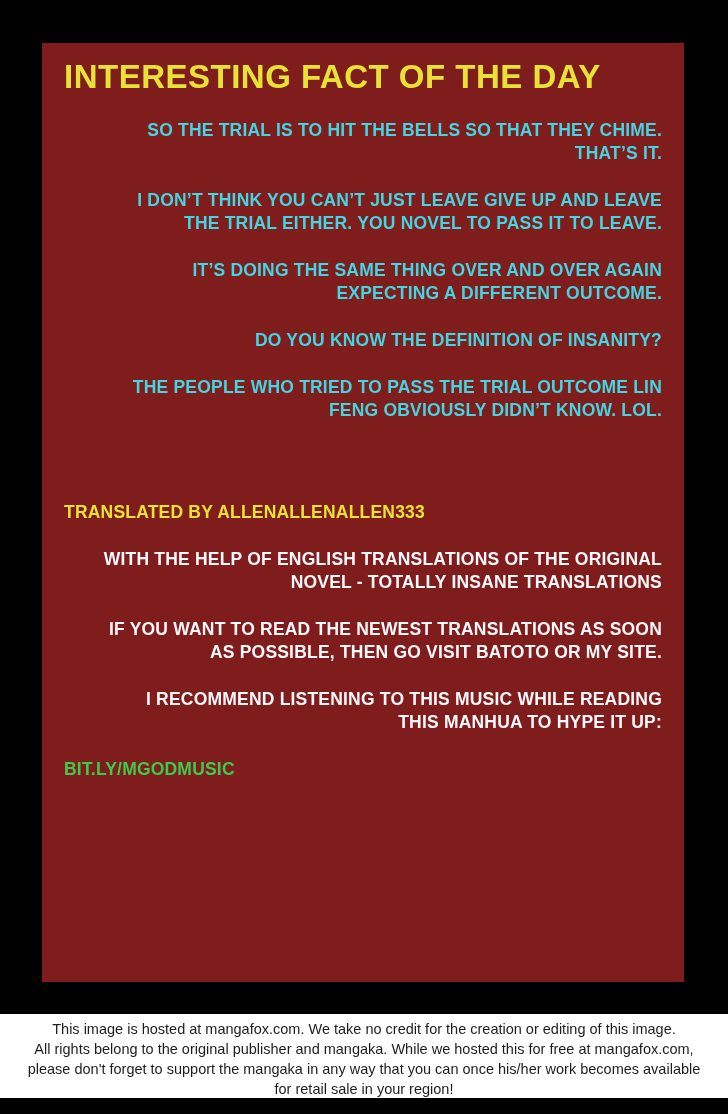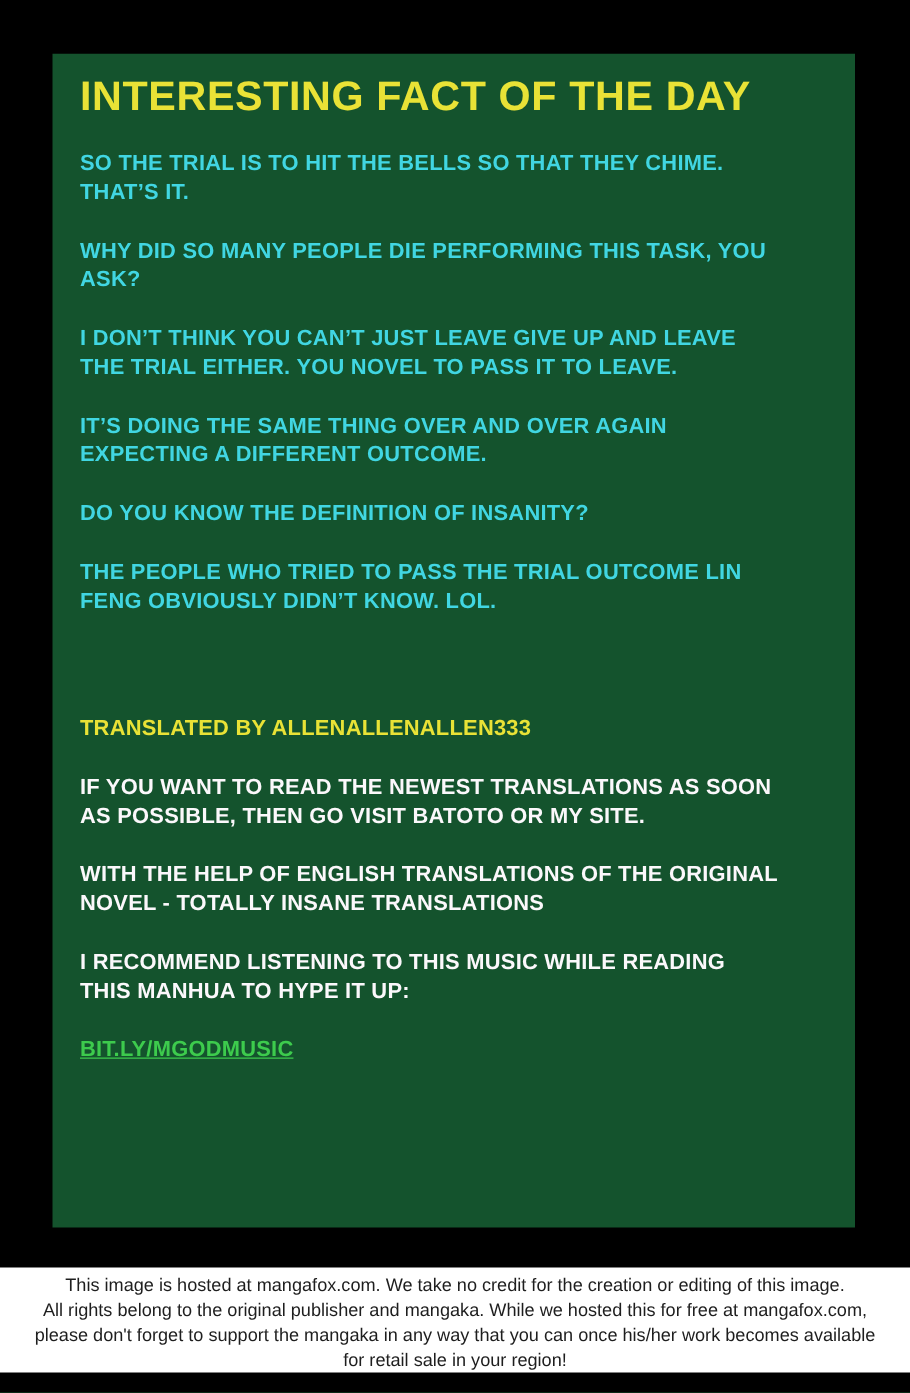--- a/index.html
+++ b/index.html
@@ -7,58 +7,58 @@
   body {
     background: #000000;
     position: relative;
     overflow: hidden;
     font-family: "Liberation Sans", "DejaVu Sans", sans-serif;
   }
   .panel {
     position: absolute;
     left: 42px; top: 43px;
     width: 642px; height: 939px;
-    background: #14532d;
+    background: #7f1d1d;
     padding: 16px 22px 20px 22px;
     display: flex;
     flex-direction: column;
     gap: 24px;
   }
   .title {
     color: #e9e236;
     font-size: 33px;
     font-weight: bold;
     line-height: 36px;
     letter-spacing: 0.5px;
     white-space: pre-line;
   }
   .para {
     white-space: pre-line;
     font-weight: bold;
     font-size: 17.5px;
     line-height: 23px;
     letter-spacing: 0.2px;
+    text-align: right;
   }
   .cyan  { color: #41d6e2; }
   .white { color: #fbf8fb; }
   .yellow{ color: #e9e236; }
   .green { color: #3dcb4d; }
   .credits {
     margin-top: 54px;
     font-weight: bold;
     font-size: 17.5px;
     line-height: 24px;
     letter-spacing: 0.2px;
   }
   .music {
     font-weight: bold;
     font-size: 17.5px;
     line-height: 23px;
     letter-spacing: 0.2px;
-    text-decoration: underline;
   }
   .footer {
     position: absolute;
     left: 0; bottom: 16px;
     width: 728px; height: 84px;
     background: #ffffff;
     color: #1e1e1e;
     font-size: 14.5px;
     line-height: 20px;
     text-align: center;
@@ -67,38 +67,36 @@
   }
 </style>
 </head>
 <body>
 
 <div class="panel">
   <div class="title">INTERESTING FACT OF THE DAY</div>
 
   <div class="para cyan">SO THE TRIAL IS TO HIT THE BELLS SO THAT THEY CHIME.
 THAT’S IT.</div>
-  <div class="para cyan">WHY DID SO MANY PEOPLE DIE PERFORMING THIS TASK, YOU
-ASK?</div>
   <div class="para cyan">I DON’T THINK YOU CAN’T JUST LEAVE GIVE UP AND LEAVE
 THE TRIAL EITHER. YOU NOVEL TO PASS IT TO LEAVE.</div>
   <div class="para cyan">IT’S DOING THE SAME THING OVER AND OVER AGAIN
 EXPECTING A DIFFERENT OUTCOME.</div>
   <div class="para cyan">DO YOU KNOW THE DEFINITION OF INSANITY?</div>
   <div class="para cyan">THE PEOPLE WHO TRIED TO PASS THE TRIAL OUTCOME LIN
 FENG OBVIOUSLY DIDN’T KNOW. LOL.</div>
 
   <div class="credits">
     <div class="yellow">TRANSLATED BY ALLENALLENALLEN333</div>
   </div>
 
+  <div class="para white">WITH THE HELP OF ENGLISH TRANSLATIONS OF THE ORIGINAL
+NOVEL - TOTALLY INSANE TRANSLATIONS</div>
   <div class="para white">IF YOU WANT TO READ THE NEWEST TRANSLATIONS AS SOON
 AS POSSIBLE, THEN GO VISIT BATOTO OR MY SITE.</div>
-  <div class="para white">WITH THE HELP OF ENGLISH TRANSLATIONS OF THE ORIGINAL
-NOVEL - TOTALLY INSANE TRANSLATIONS</div>
   <div class="para white">I RECOMMEND LISTENING TO THIS MUSIC WHILE READING
 THIS MANHUA TO HYPE IT UP:</div>
 
   <div class="music green">BIT.LY/MGODMUSIC</div>
 </div>
 
 <div class="footer"><span>This image is hosted at mangafox.com. We take no credit for the creation or editing of this image.
 All rights belong to the original publisher and mangaka. While we hosted this for free at mangafox.com,
 please don't forget to support the mangaka in any way that you can once his/her work becomes available
 for retail sale in your region!</span></div>

